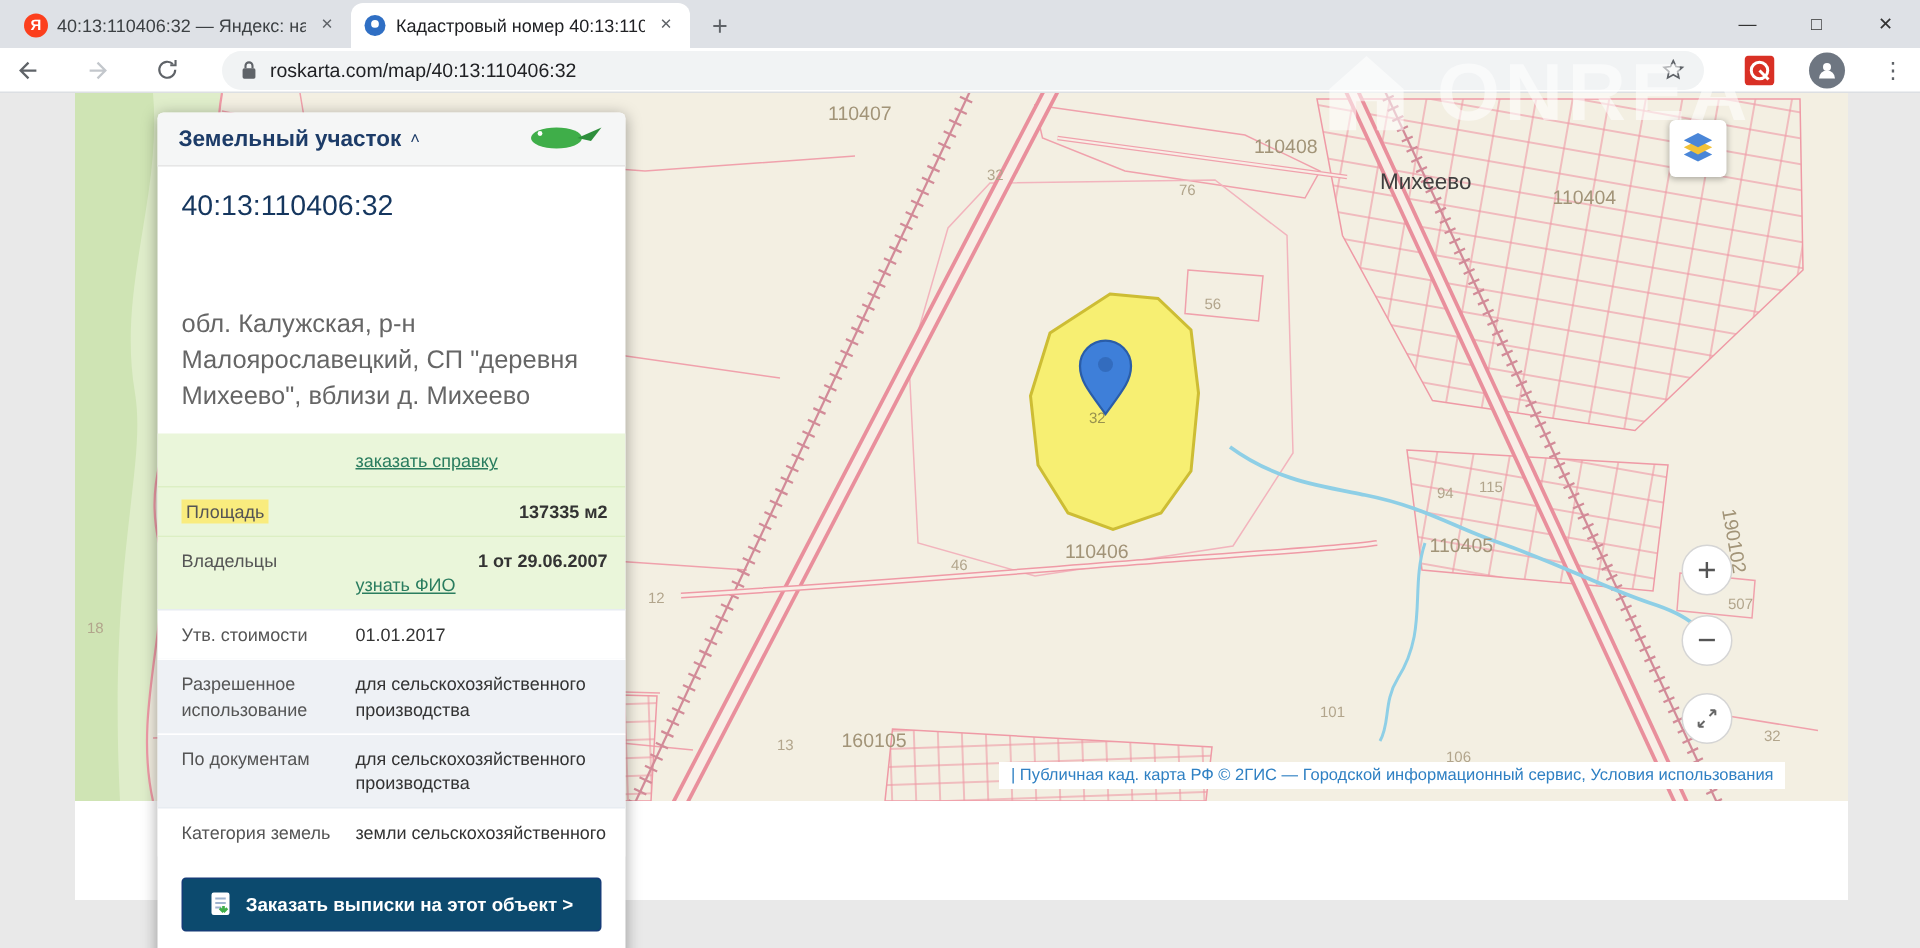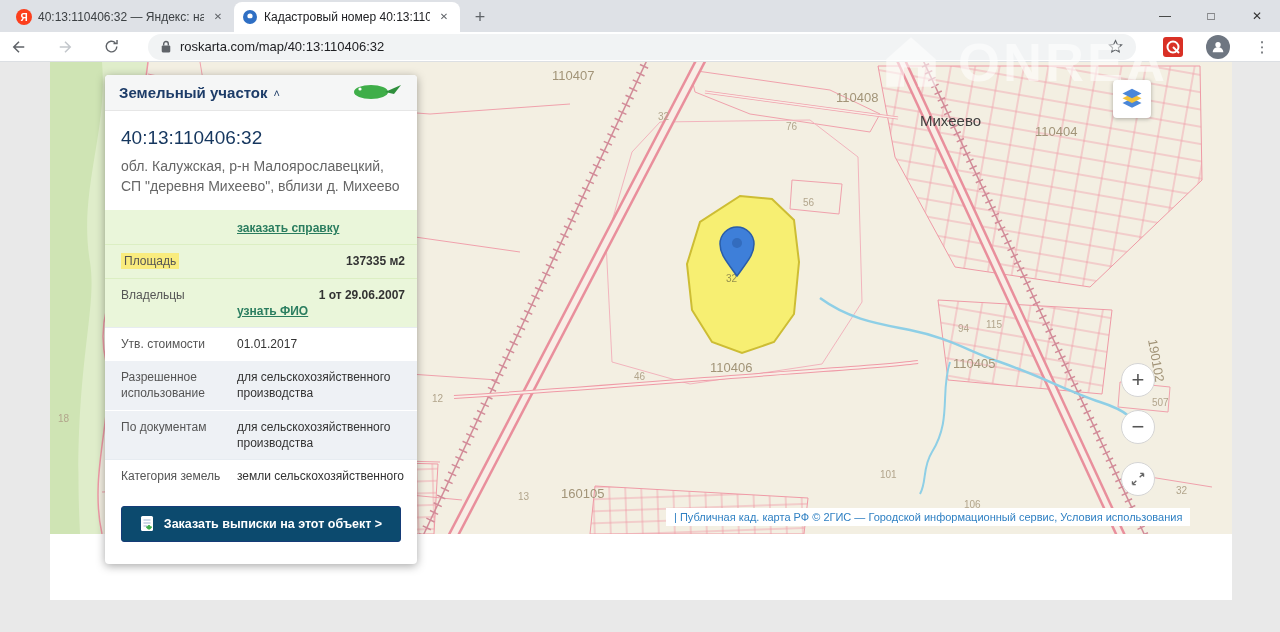--- a/index.html
+++ b/index.html
@@ -42,30 +42,30 @@
   .zin { top:301px; } .zout { top:348px; }
   .fsbtn { left:1071px; top:400px; width:34px; height:34px; border-radius:50%; border:1px solid #d5d5d5; }
 
   
   .panel { position:absolute; left:55px; top:13px; width:312px; background:#fff; border-radius:4px; box-shadow:0 2px 10px rgba(0,0,0,.35); font-size:12px; color:#333; overflow:hidden; }
   .phead { height:36px; background:#f5f6f6; border-bottom:1px solid #e6e6e6; display:flex; align-items:center; padding:0 14px; }
   .ptitle { font-size:15px; font-weight:bold; color:#1d3c68; }
   .chev { margin-left:6px; color:#1d3c68; font-size:11px; cursor:pointer; }
   .plogo { margin-left:auto; }
   .cadnum { font-size:19px; font-weight:normal; color:#15365e; padding:16px 16px 8px; }
-  .addr { padding:0 16px 14px; color:#666; line-height:1.4; font-size:14px; }
+  .addr { padding:0 16px 14px; color:#666; line-height:1.4; font-size:17px;margin-top:47px; }
   .prow { display:flex; padding:8px 12px 8px 16px; border-top:1px solid #e7ecf1; background:#fff; }
   .prow.green { background:#eaf6da; border-top-color:#dcefc3; }
   .prow.gray { background:#eef1f5; border-top-color:#fff; }
   .linkrow { border-top:none; padding-top:10px; }
   .plabel { width:116px; flex:none; color:#555; padding-right:10px; line-height:1.35; }
   .pvalue { flex:1; line-height:1.35; }
   .hl { background:#f9ec7e; padding:1px 3px; }
   .bold { font-weight:bold;text-align:right; }
-  .glink { color:#2a7d5f; font-weight:bold; text-decoration:underline; cursor:pointer; display:inline-block; }
+  .glink { color:#2a7d5f; font-weight:normal; text-decoration:underline; cursor:pointer; display:inline-block; }
   .btnwrap { padding:14px 16px 16px; }
   .order-btn { width:100%; height:36px; background:#0c4a6e; border:1px solid #153c77; border-radius:3px; color:#fff; font-weight:bold; font-size:12.5px; display:flex; align-items:center; justify-content:center; gap:8px; cursor:pointer; font-family:inherit; }
   .panel-bottom { height:6px; }
 
   
   .watermark { position:absolute; top:12px; left:878px; width:402px; height:100px; z-index:60; pointer-events:none; display:flex; align-items:center; gap:14px; overflow:hidden; }
   .wm-text { font-size:54px; font-weight:bold; color:rgba(255,255,255,.55); letter-spacing:3px; white-space:nowrap; }
 </style>
 </head>
 <body>

